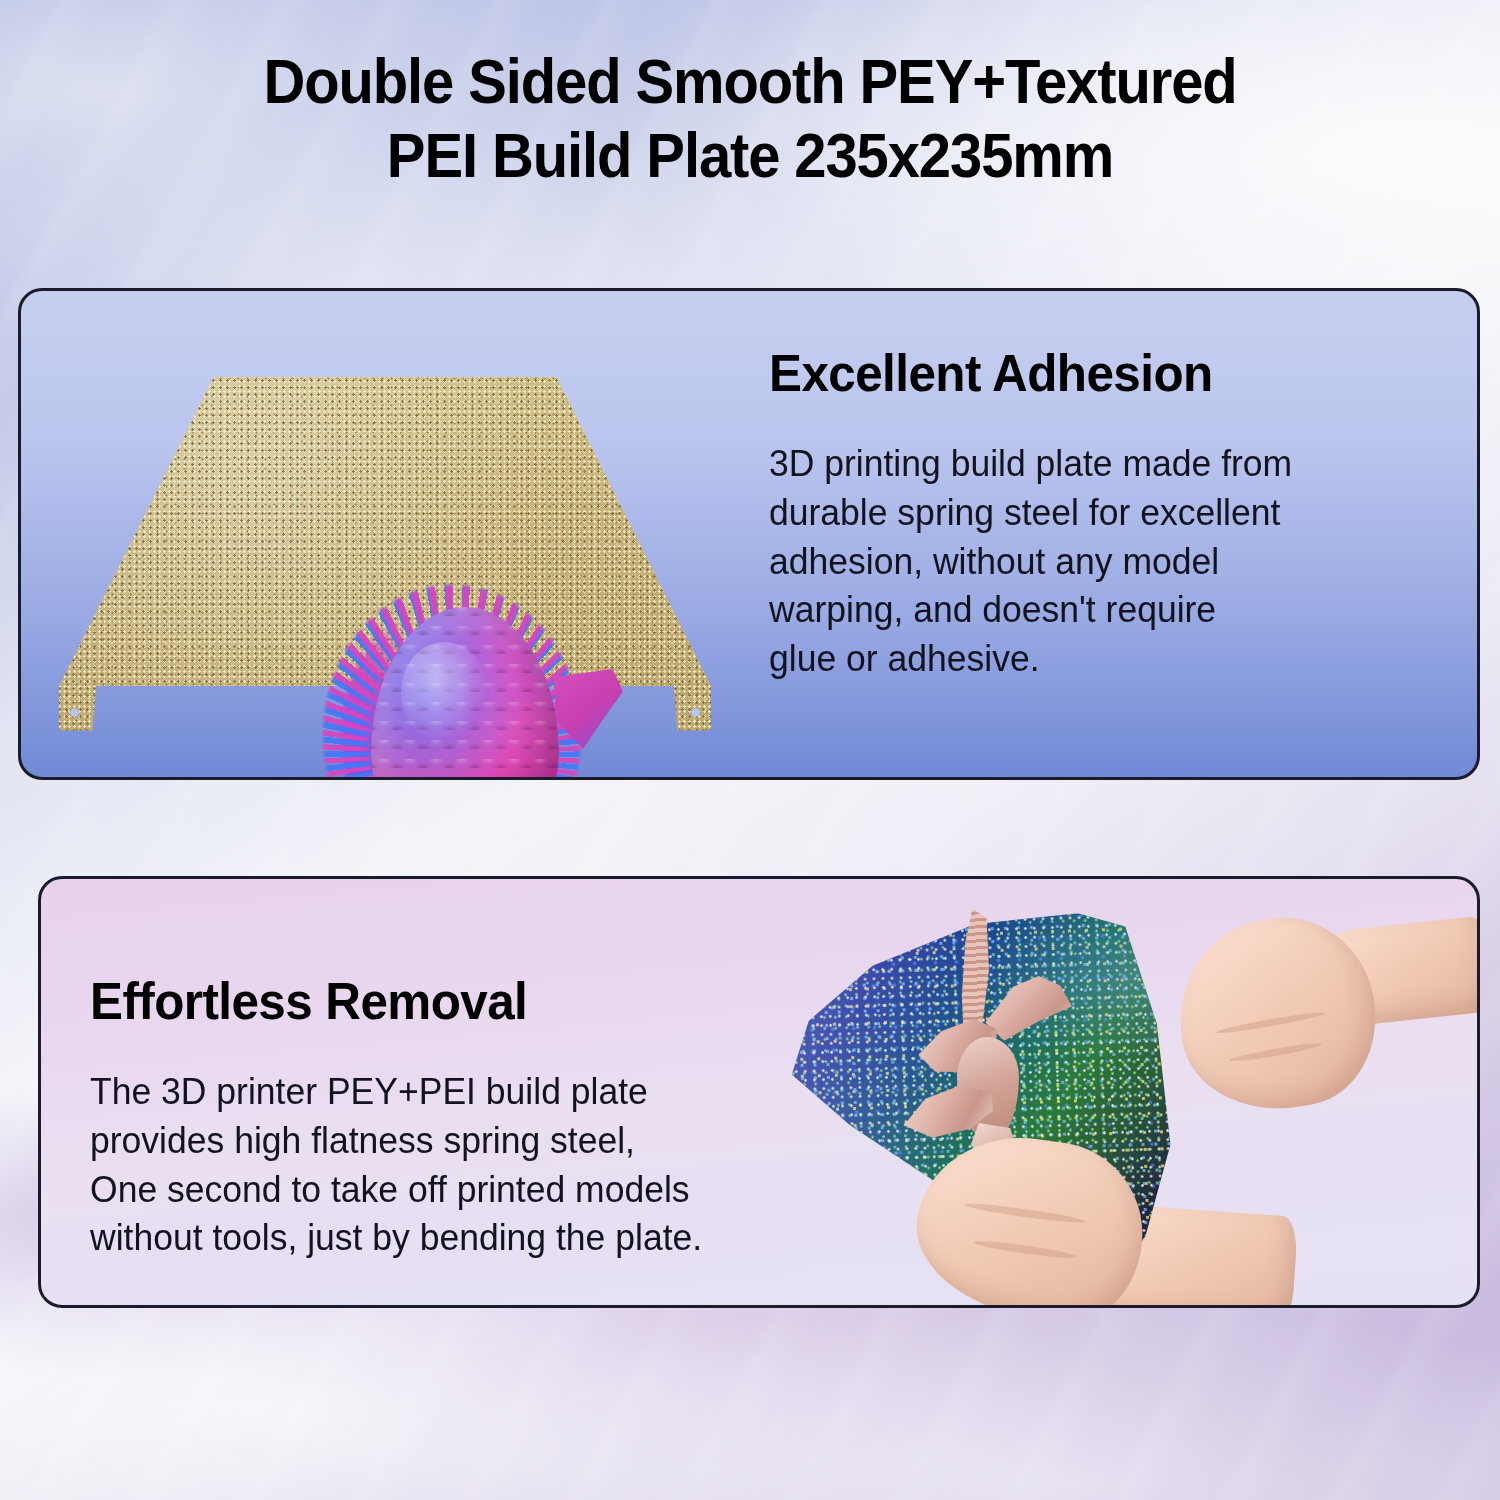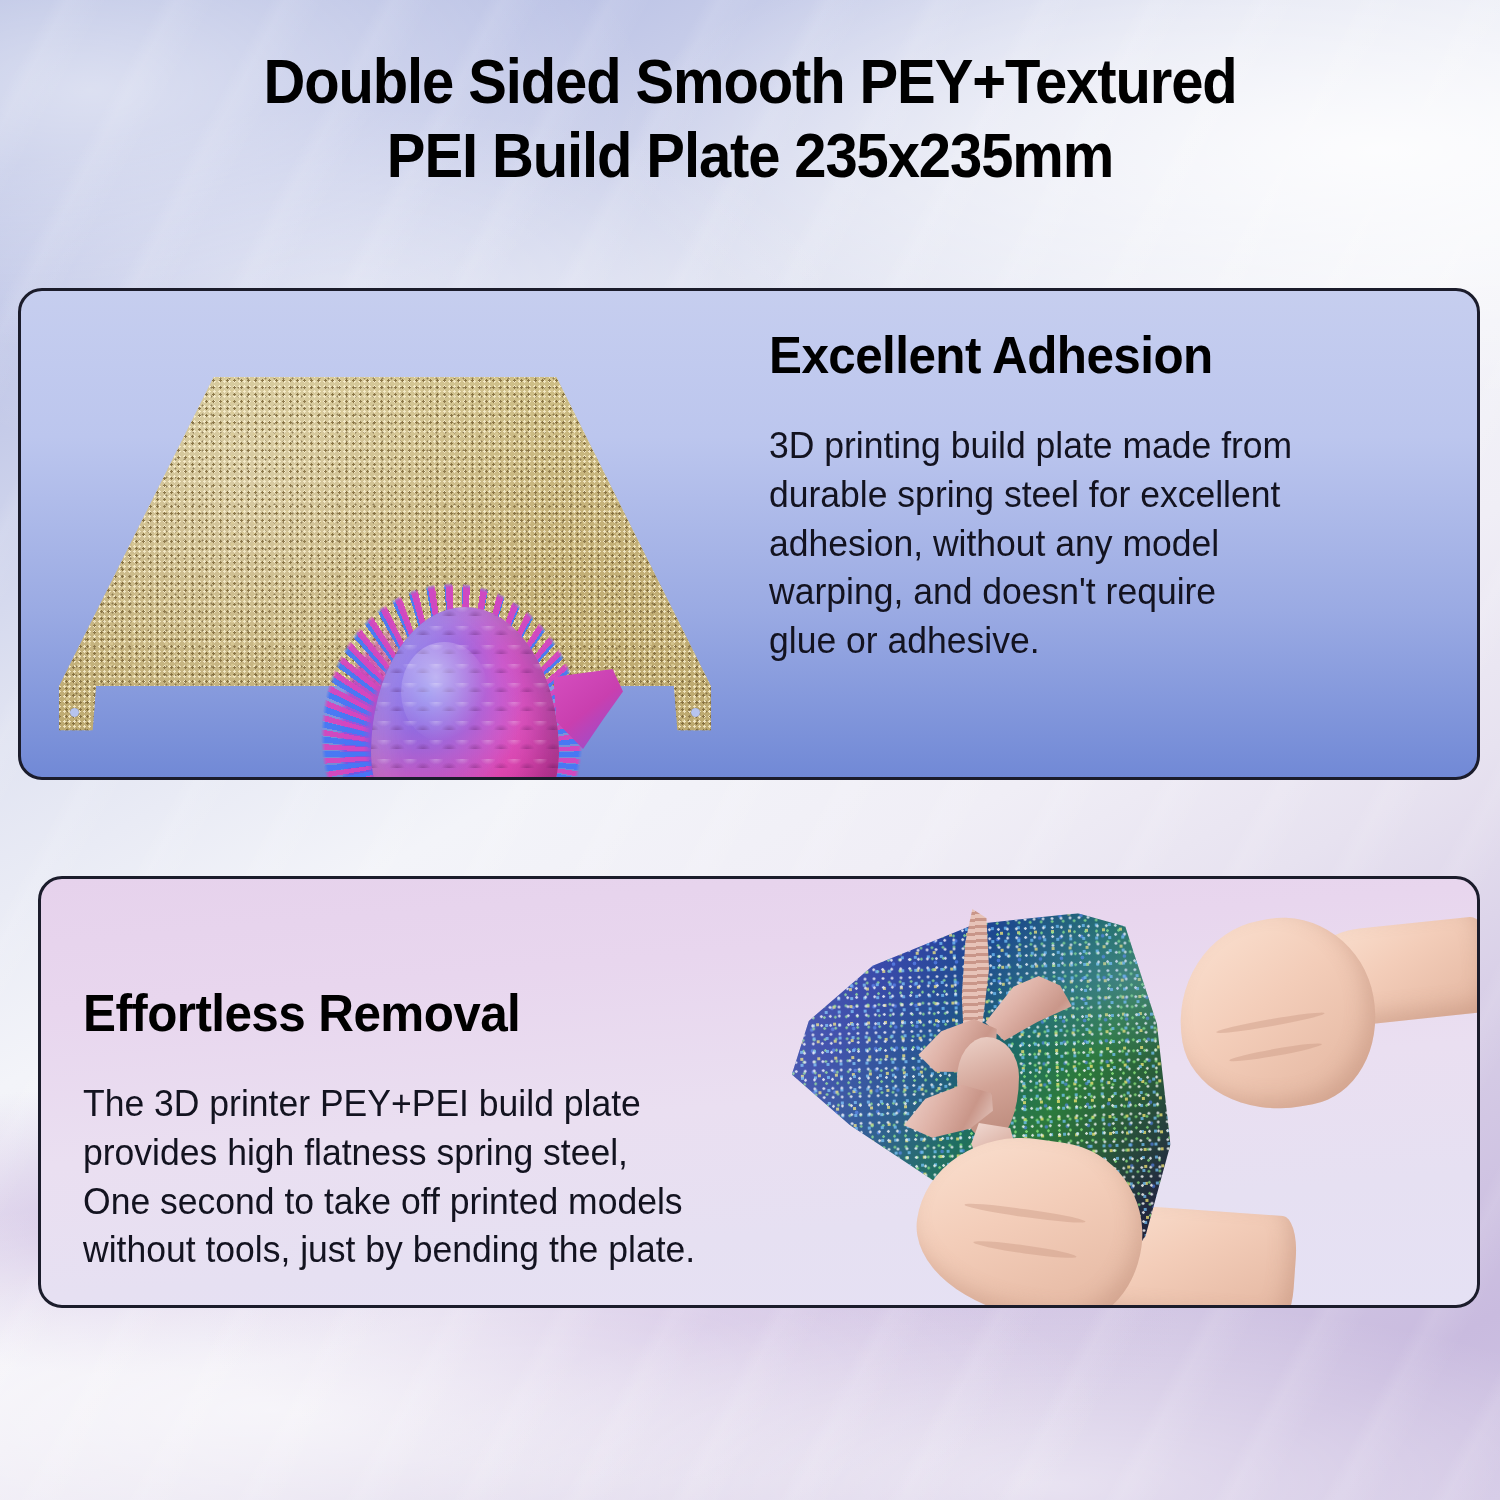--- a/index.html
+++ b/index.html
@@ -108,21 +108,21 @@
   #adhesion-figure {
     position: absolute;
     left: 10px;
     top: 0;
     width: 706px;
     height: 486px;
   }
   #adhesion-copy {
     position: absolute;
     left: 748px;
-    top: 34px;
+    top: 52px;
     width: 690px;
   }
   .head {
     font-size: 52px;
     font-weight: bold;
     color: #000;
     letter-spacing: -.6px;
     margin: 0 0 18px 0;
     transform: scaleX(.95);
     transform-origin: left center;
@@ -132,24 +132,23 @@
     line-height: 1.32;
     color: #131320;
     transform: scaleX(.96);
     transform-origin: left center;
     white-space: pre-line;
   }
 
   
   #removal-copy {
     position: absolute;
-    left: 42px;
+    left: 49px;
     top: 92px;
     width: 800px;
-    margin-top: 12px;
   }
   #removal-figure {
     position: absolute;
     right: -4px;
     top: 12px;
     width: 700px;
     height: 420px;
   }
 
   

